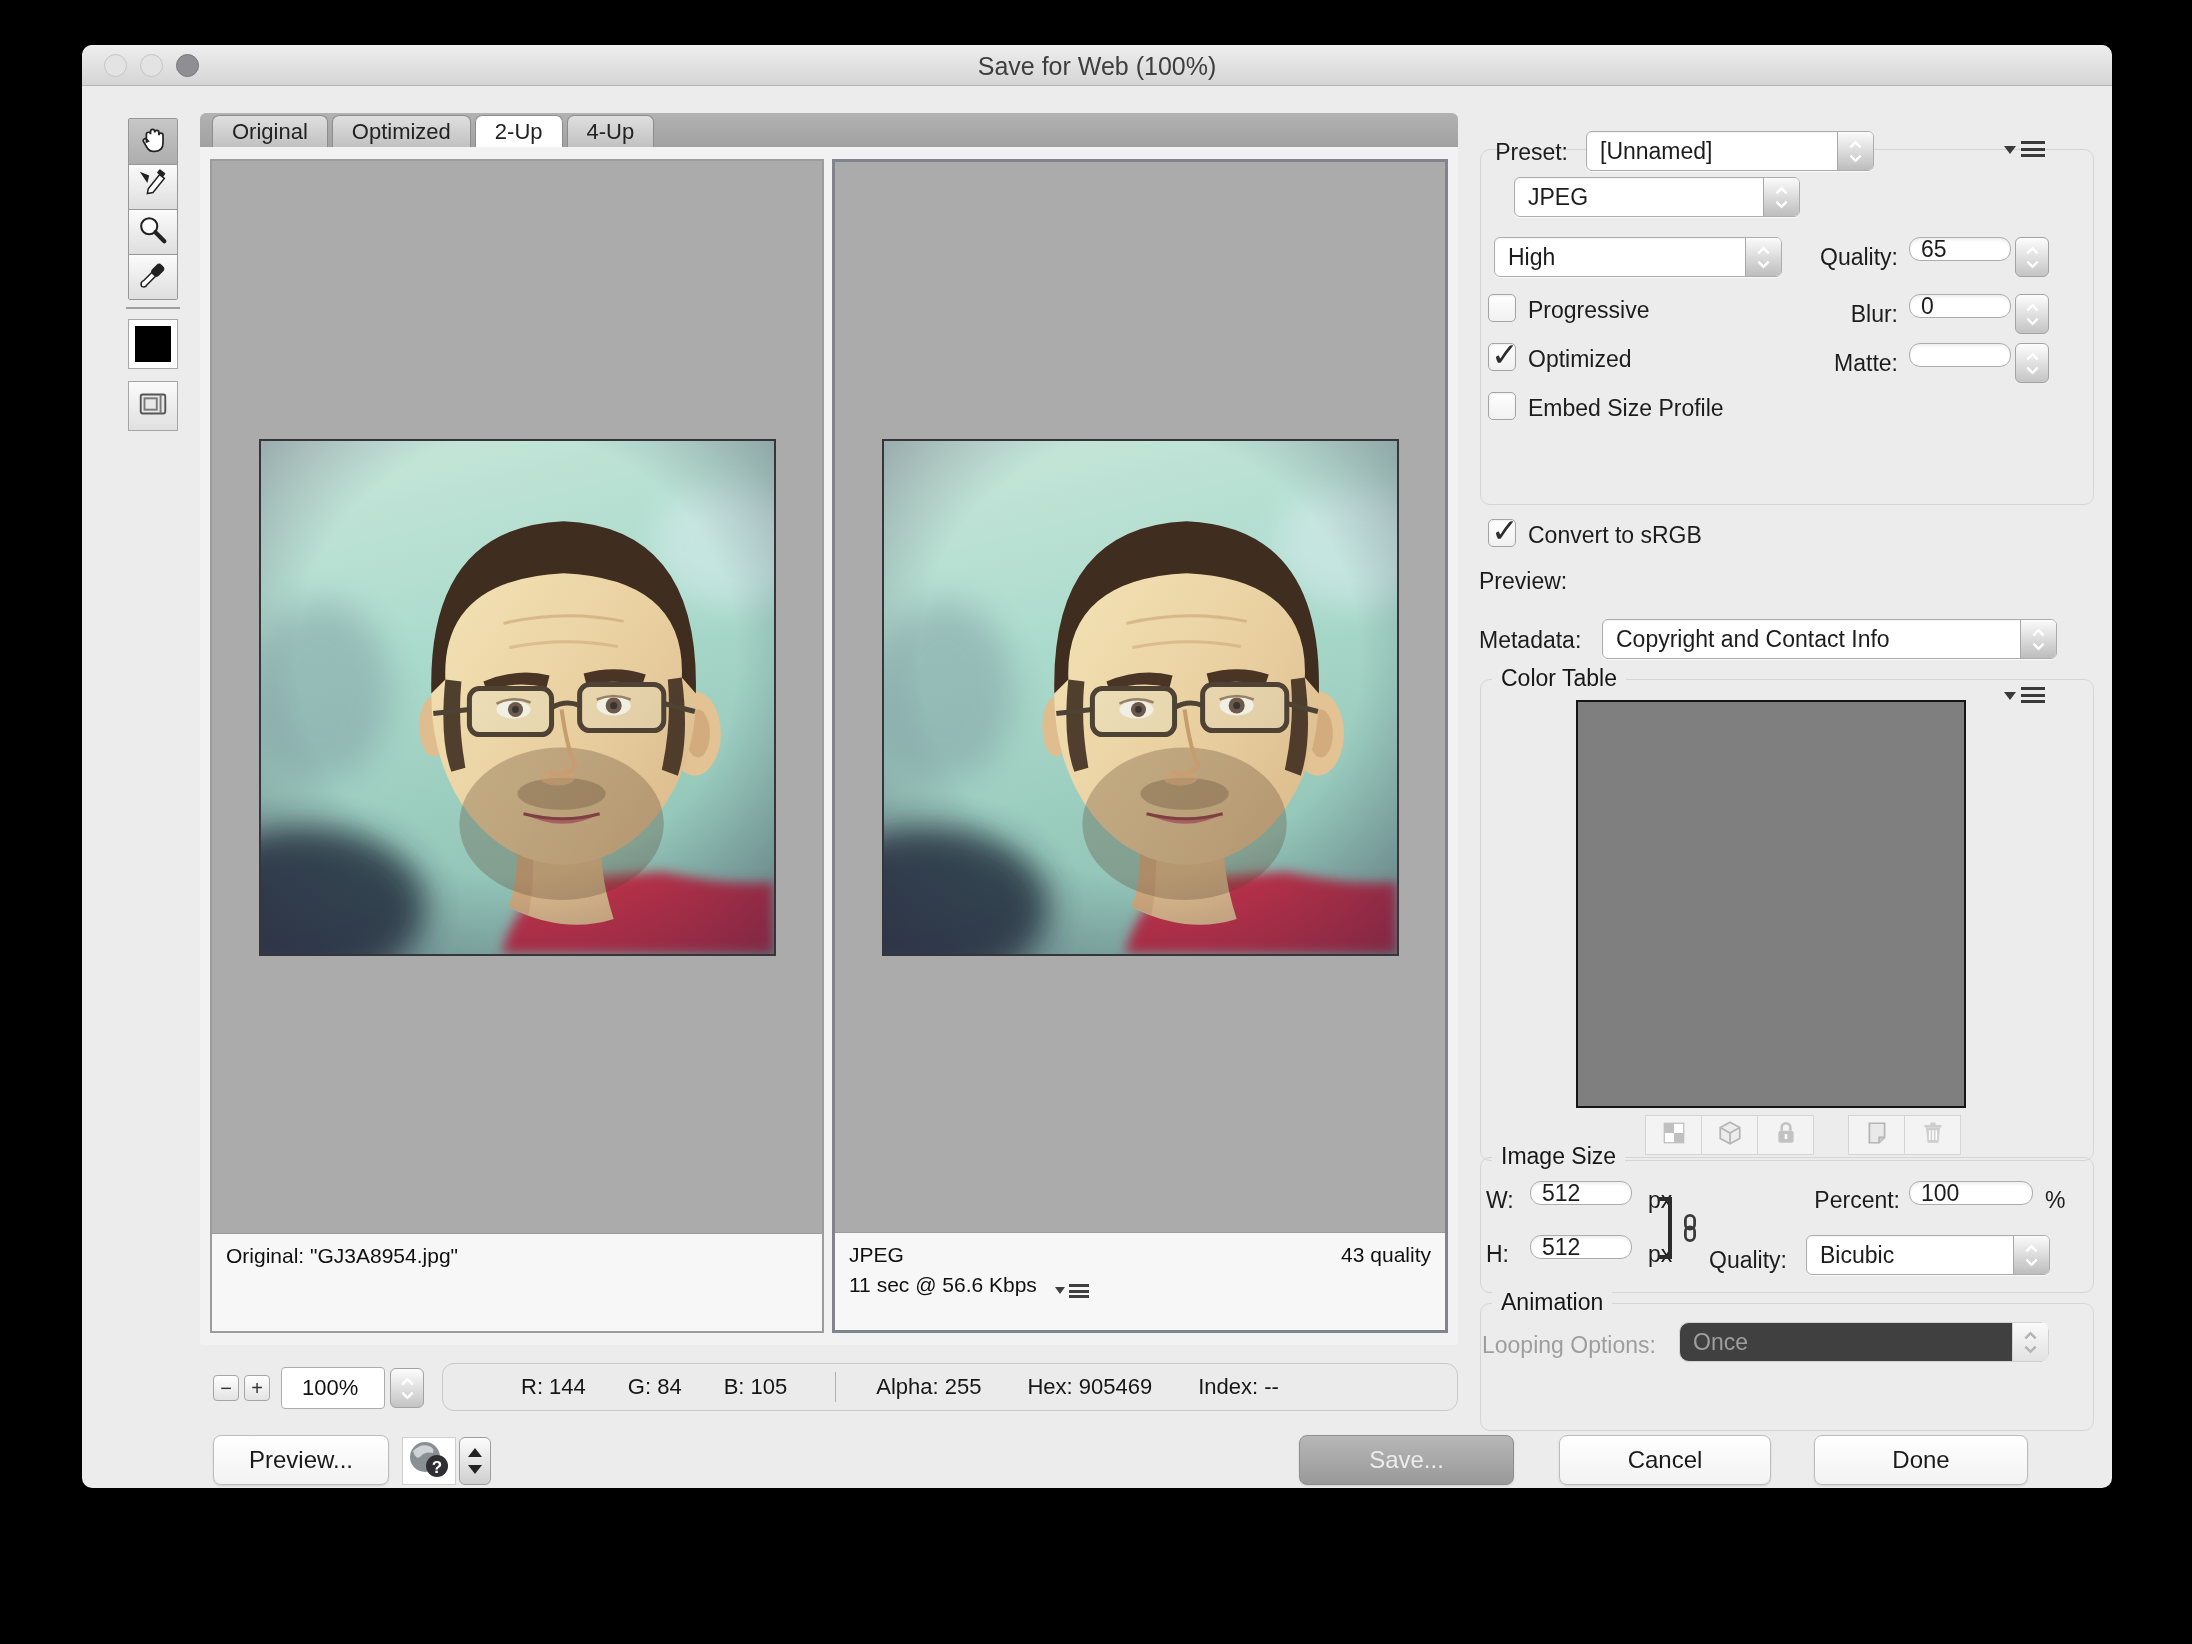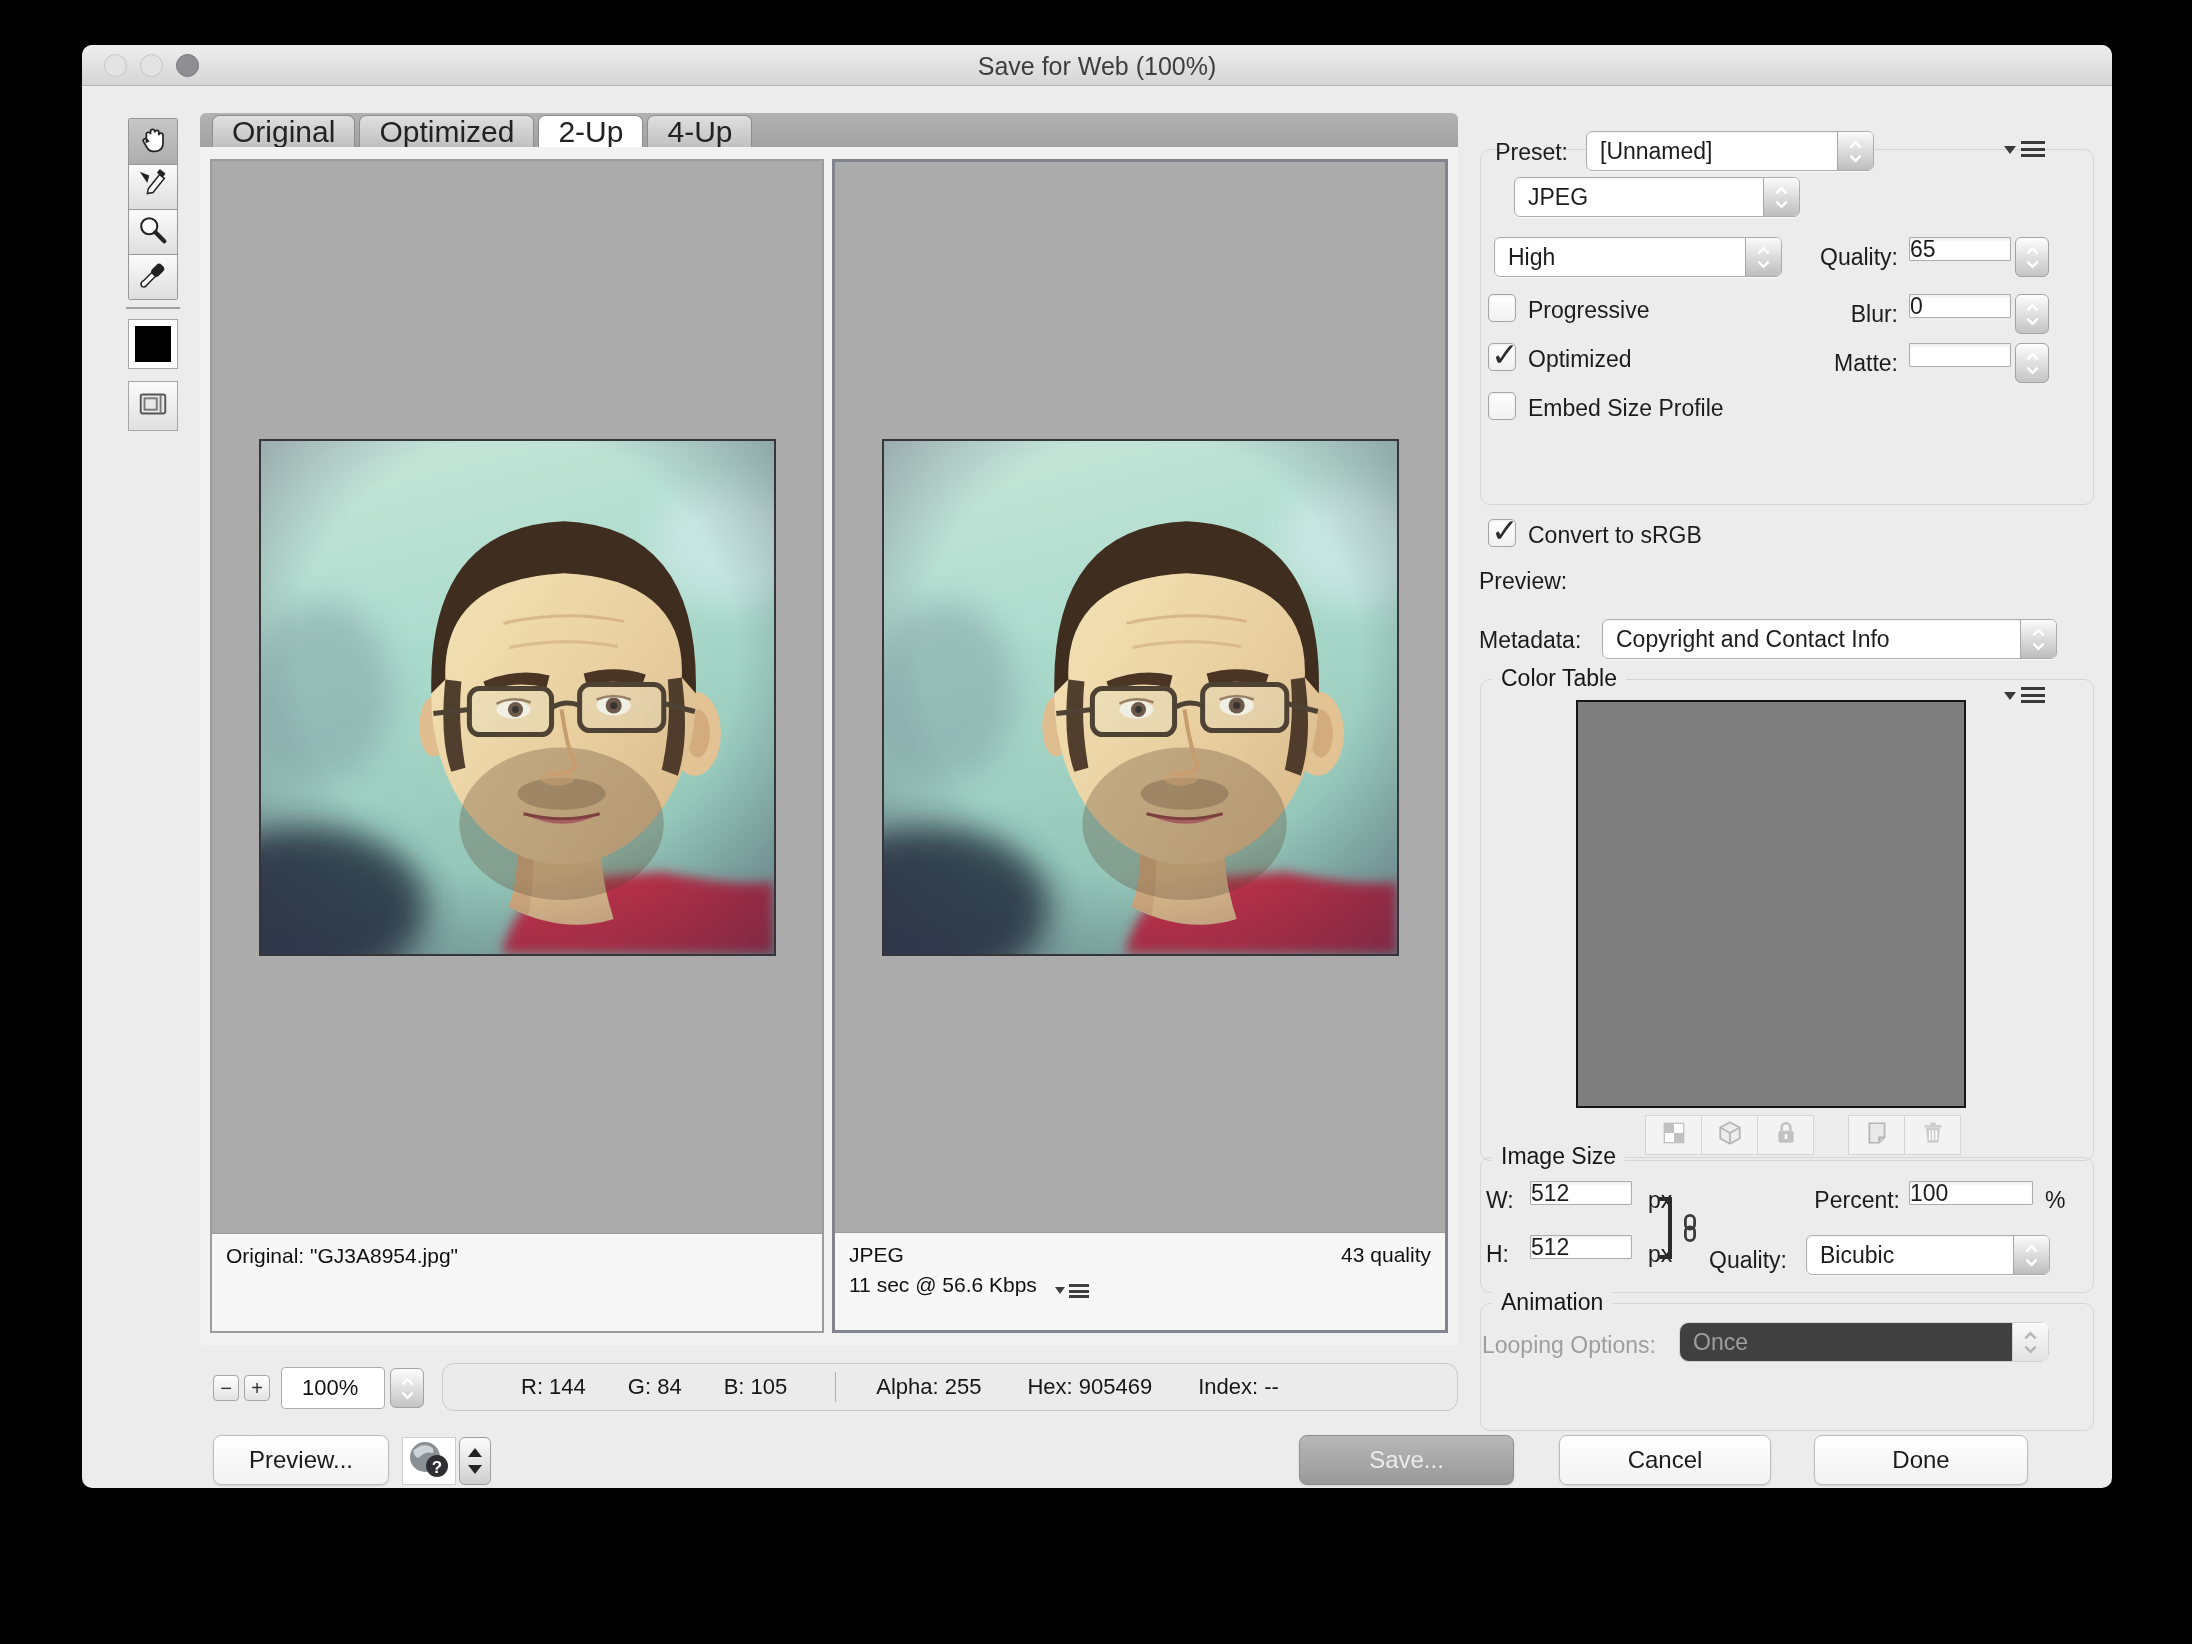--- a/index.html
+++ b/index.html
@@ -24,21 +24,21 @@
   .tool-sep{position:absolute;left:44px;top:262px;width:54px;height:2px;background:#9f9f9f;}
   .swatch-btn{position:absolute;left:46px;top:274px;width:50px;height:50px;background:#fff;border:1px solid #a6a6a6;
     display:flex;align-items:center;justify-content:center;}
   .swatch-inner{width:36px;height:36px;background:#000;}
   .slice-btn{position:absolute;left:46px;top:336px;width:50px;height:50px;background:linear-gradient(#fbfbfb,#e0e0e0);
     border:1px solid #a6a6a6;display:flex;align-items:center;justify-content:center;}
 
   
   .tabbar{position:absolute;left:118px;top:68px;width:1258px;height:34px;background:linear-gradient(#b2b2b2,#a1a1a1);
     border-radius:6px 6px 0 0;display:flex;align-items:flex-end;padding-left:12px;}
-  .tab{height:32px;padding:0 19px;display:flex;align-items:center;font-size:30px;color:#222;
+  .tab{height:32px;padding:0 19px;display:flex;align-items:center;font-size:22px;color:#222;
     background:linear-gradient(#dfdfdf,#c1c1c1);border:1px solid #8d8d8d;border-bottom:none;
     border-radius:7px 7px 0 0;margin-right:4px;}
   .tab.selected{background:#fff;}
 
   
   .panes{position:absolute;left:118px;top:102px;width:1258px;height:1198px;background:#f2f2f2;
     display:flex;gap:8px;padding:12px 10px;border-radius:0 0 4px 4px;}
   .pane{flex:1;display:flex;flex-direction:column;min-width:0;}
   .pane-left{border:2px solid #9c9c9c;}
   .pane-right{border:3px solid #83838d;}
@@ -85,22 +85,22 @@
   .dd-label{padding-left:13px;font-size:23px;color:#1c1c1c;white-space:nowrap;overflow:hidden;}
   .dd-cap{margin-left:auto;width:36px;height:100%;border-left:1px solid #a8a8a8;border-radius:0 5px 5px 0;
     background:linear-gradient(#fbfbfb,#bdbdbd);display:flex;flex-direction:column;align-items:center;justify-content:center;gap:5px;}
   .chev{width:9px;height:9px;border-left:3px solid #fff;border-top:3px solid #fff;border-radius:1px;}
   .chev.up{transform:rotate(45deg);margin-bottom:-2px;}
   .chev.down{transform:rotate(225deg);margin-top:-2px;}
   .dd.disabled{background:#404040;border-color:#d2d2d2;box-shadow:none;border-radius:10px;}
   .dd.disabled .dd-label{color:#9e9e9e;}
   .dd.disabled .dd-cap{background:linear-gradient(#fafafa,#e2e2e2);border-color:#d2d2d2;}
   .dd.disabled .chev{border-color:#b5b5b5;}
-  .field{position:absolute;height:24px;background:#fff;border:1px solid #adadad;border-radius:1px;font-size:23px;color:#1c1c1c;
-    display:flex;align-items:center;box-shadow:inset 0 2px 3px rgba(0,0,0,.07);}
+  .field{position:absolute;height:24px;background:#fff;border:1px solid #adadad;border-radius:11px;font-size:23px;color:#1c1c1c;
+    display:flex;align-items:center;padding-left:11px;box-shadow:inset 0 2px 3px rgba(0,0,0,.07);}
   .spin{position:absolute;width:34px;height:40px;border:1px solid #a3a3a3;border-radius:6px;
     background:linear-gradient(#fdfdfd,#c4c4c4);display:flex;flex-direction:column;align-items:center;justify-content:center;gap:5px;}
   .cb{position:absolute;width:28px;height:28px;background:linear-gradient(#fff,#f1f1f1);border:1px solid #a5a5a5;border-radius:5px;
     box-shadow:inset 0 1px 2px rgba(0,0,0,.08);}
   .cb .mark{display:none;position:absolute;left:2px;top:-9px;font-size:33px;font-weight:bold;color:#2d2d2d;
     font-family:"DejaVu Sans",sans-serif;}
   .cb.checked .mark{display:block;}
   .flyout{position:absolute;display:flex;align-items:center;gap:5px;}
   .flyout .tri{width:0;height:0;border-left:6px solid transparent;border-right:6px solid transparent;border-top:8px solid #3a3a3a;}
   .flyout .bars{width:24px;height:17px;background:repeating-linear-gradient(to bottom,#3a3a3a 0 3px,transparent 3px 6.6px);}

